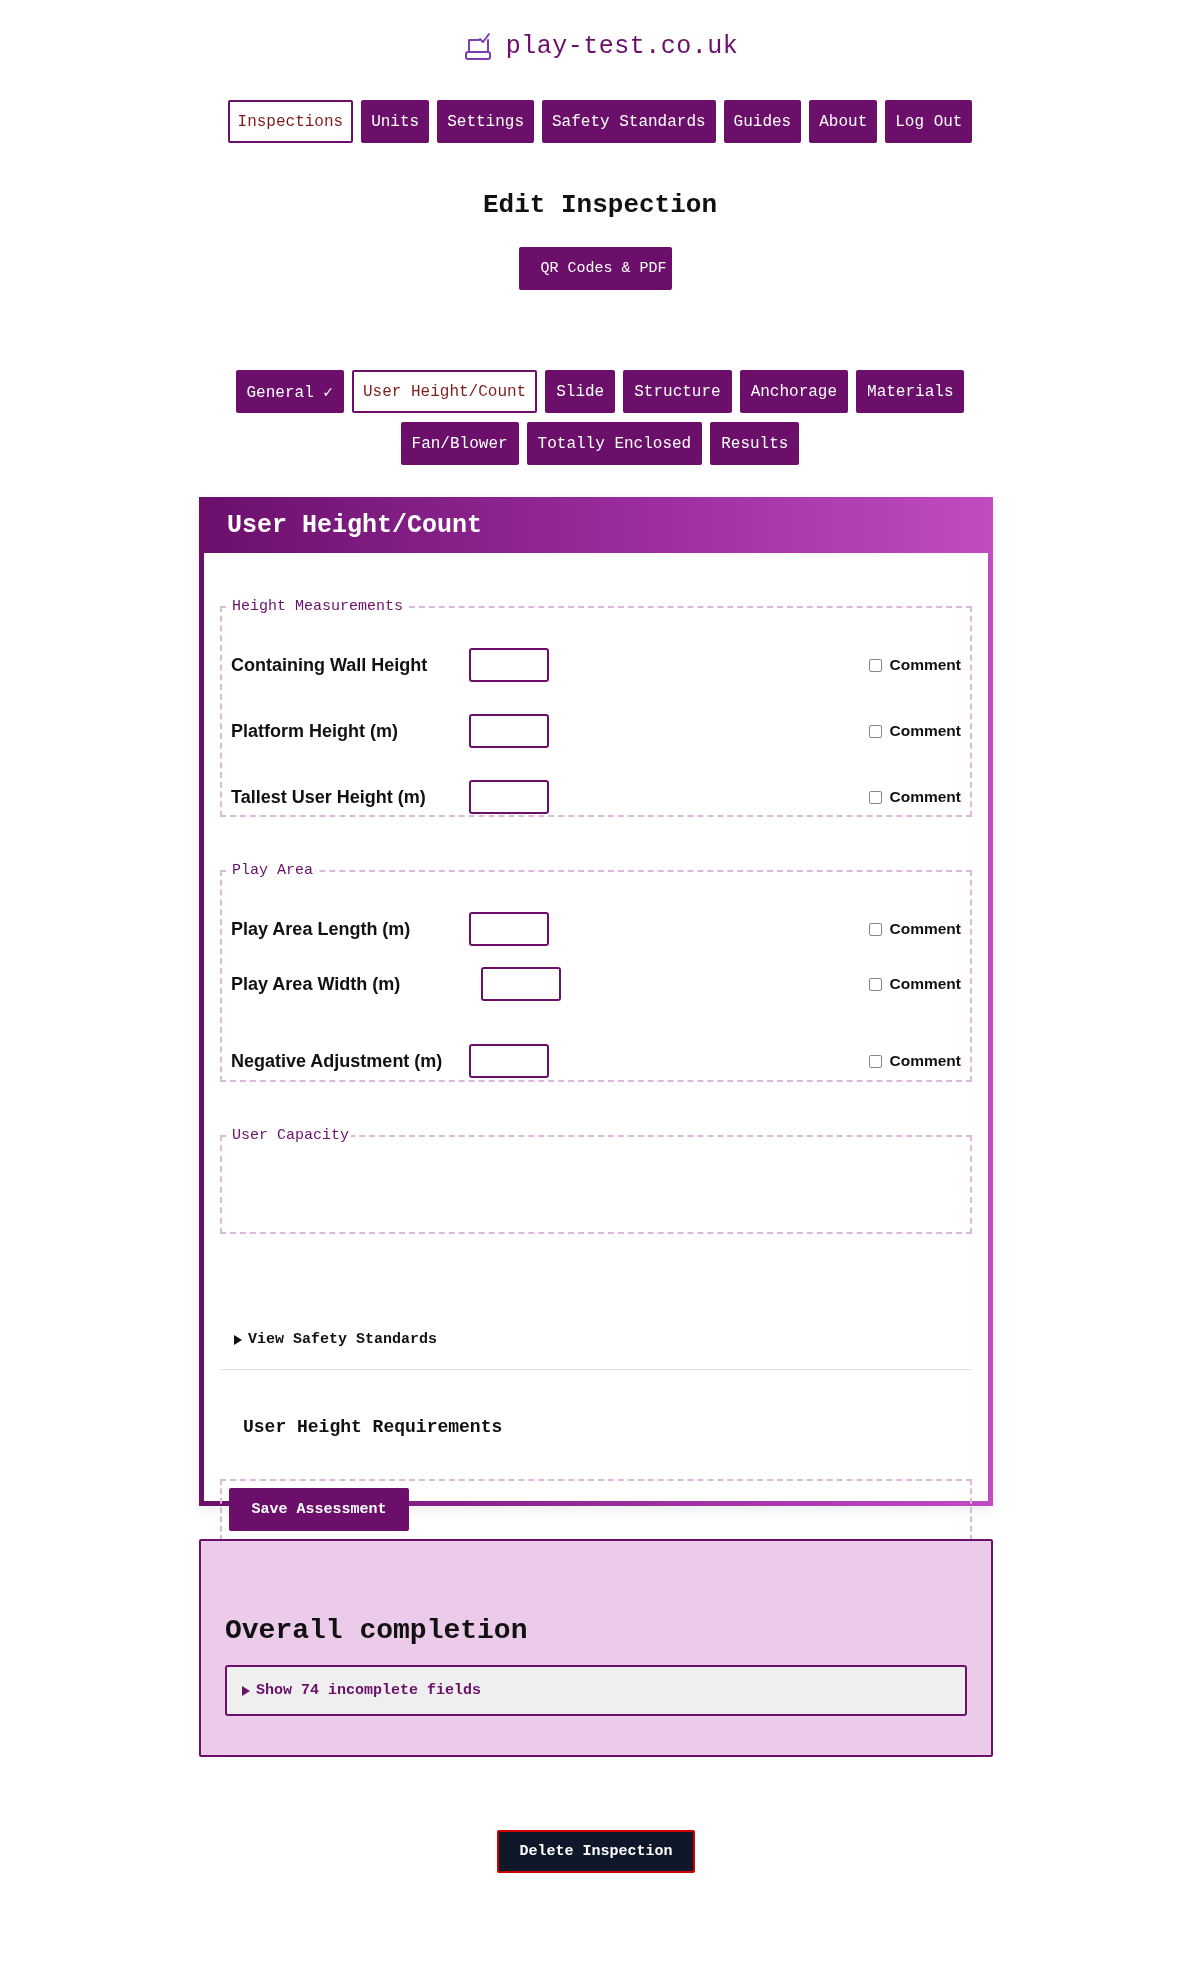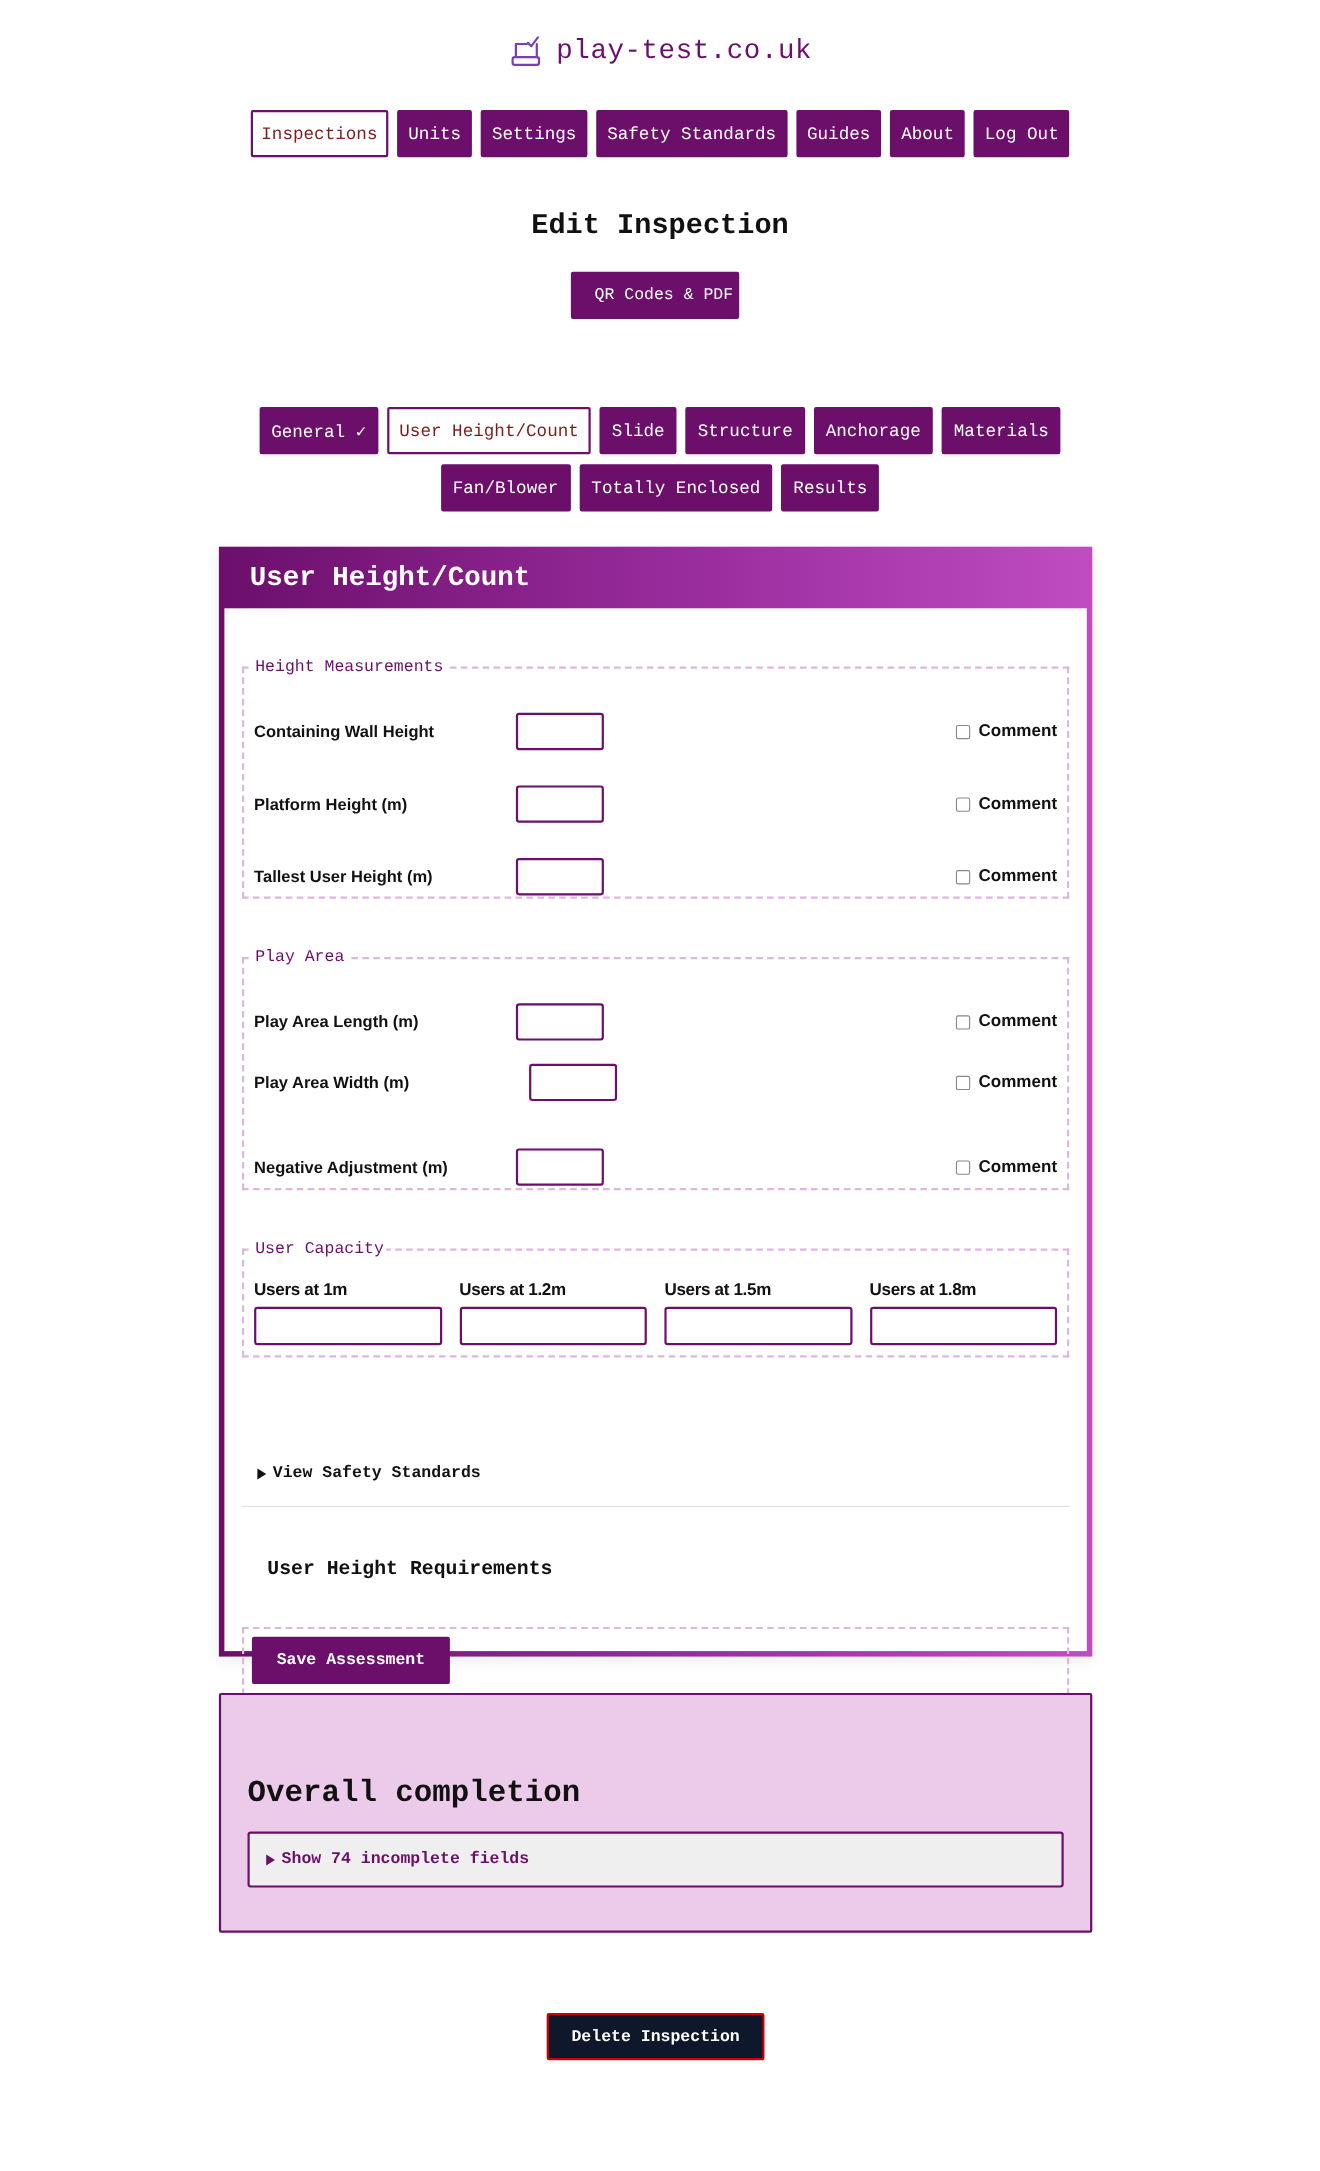--- a/index.html
+++ b/index.html
@@ -20,21 +20,21 @@
   .tabs { position: absolute; top: 370px; left: 230px; width: 740px; display: flex; flex-wrap: wrap; justify-content: center; gap: 9px 8px; }
   .tabs .btn { height: 43px; font-size: 16px; padding: 0 9px; }
 
   .card { position: absolute; top: 497px; left: 199px; width: 794px; height: 1009px; padding: 0 5px 5px 5px; background: linear-gradient(90deg, #6b0f6b 0%, #9a2d9e 55%, #c04cc2 100%); box-shadow: 0 4px 12px rgba(0,0,0,0.08); }
   .card-header { height: 56px; display: flex; align-items: center; padding-left: 23px; color: #fff; font-size: 25px; font-weight: bold; }
   .card-body { background: #fff; height: 948px; position: relative; }
 
   fieldset.grp { position: absolute; left: 16px; width: 752px; border: 2px dashed #dcb8dc; margin: 0; padding: 0; }
   fieldset.grp legend { color: #6b0f6b; font-size: 15px; padding: 0 2px; margin-left: 8px; }
   .row { position: absolute; left: 9px; right: 9px; height: 34px; display: flex; align-items: center; }
-  .row-label { font-family: "Liberation Sans", sans-serif; font-weight: bold; font-size: 15px; width: 238px; }
+  .row-label { font-family: "Liberation Sans", sans-serif; font-weight: bold; font-size: 18px; width: 238px; }
   .num-input { width: 80px; height: 34px; border: 2px solid #6b0f6b; border-radius: 3px; background: #fff; }
   .comment { margin-left: auto; display: flex; align-items: center; gap: 8px; font-family: "Liberation Sans", sans-serif; font-weight: bold; font-size: 15.5px; }
   .cb { width: 13px; height: 13px; border: 1px solid #888; border-radius: 2px; background: #fff; }
 
   .cap-grid { position: absolute; left: 9px; right: 9px; top: 20px; display: grid; grid-template-columns: repeat(4, 1fr); gap: 16px; }
   .cap-label { font-family: "Liberation Sans", sans-serif; font-weight: bold; font-size: 15.5px; letter-spacing: -0.3px; margin-bottom: 6px; }
   .cap-input { width: 100%; height: 35px; border: 2px solid #6b0f6b; border-radius: 3px; background: #fff; }
 
   .summary-link { position: absolute; left: 30px; top: 778px; font-size: 15px; font-weight: bold; display: flex; align-items: center; gap: 6px; cursor: pointer; }
   .tri { width: 0; height: 0; border-top: 5px solid transparent; border-bottom: 5px solid transparent; border-left: 8px solid #111; display: inline-block; }
@@ -143,38 +143,20 @@
         <input class="num-input" value="" style="">
         <label class="comment">
             <span class="cb"></span>
             <span>Comment</span>
           </label>
       </div>
     </fieldset>
 
     <fieldset class="grp" style="top:574px;height:107px;">
       <legend>User Capacity</legend>
-      <div class="cap-grid">
-        <div>
-          <div class="cap-label">Users at 1m</div>
-          <input class="cap-input" value="" style="">
-        </div>
-        <div>
-          <div class="cap-label">Users at 1.2m</div>
-          <input class="cap-input" value="" style="">
-        </div>
-        <div>
-          <div class="cap-label">Users at 1.5m</div>
-          <input class="cap-input" value="" style="">
-        </div>
-        <div>
-          <div class="cap-label">Users at 1.8m</div>
-          <input class="cap-input" value="" style="">
-        </div>
-      </div>
     </fieldset>
 
     <div class="summary-link">
       <span class="tri"></span>
       <span>View Safety Standards</span>
     </div>
     <div class="hr"></div>
     <div class="req-title">User Height Requirements</div>
 
     <div class="save-grp">

